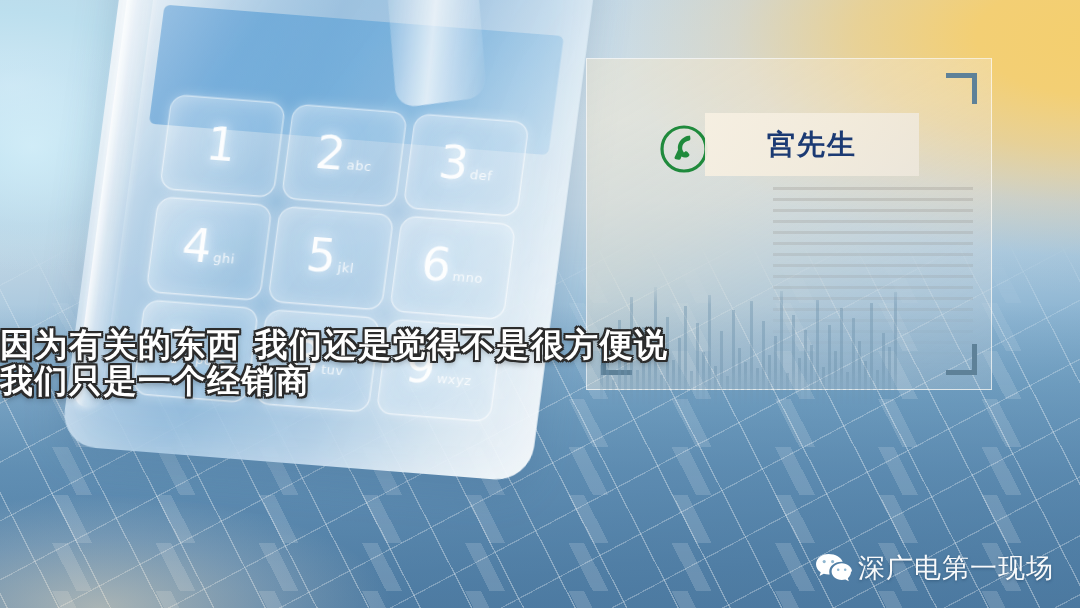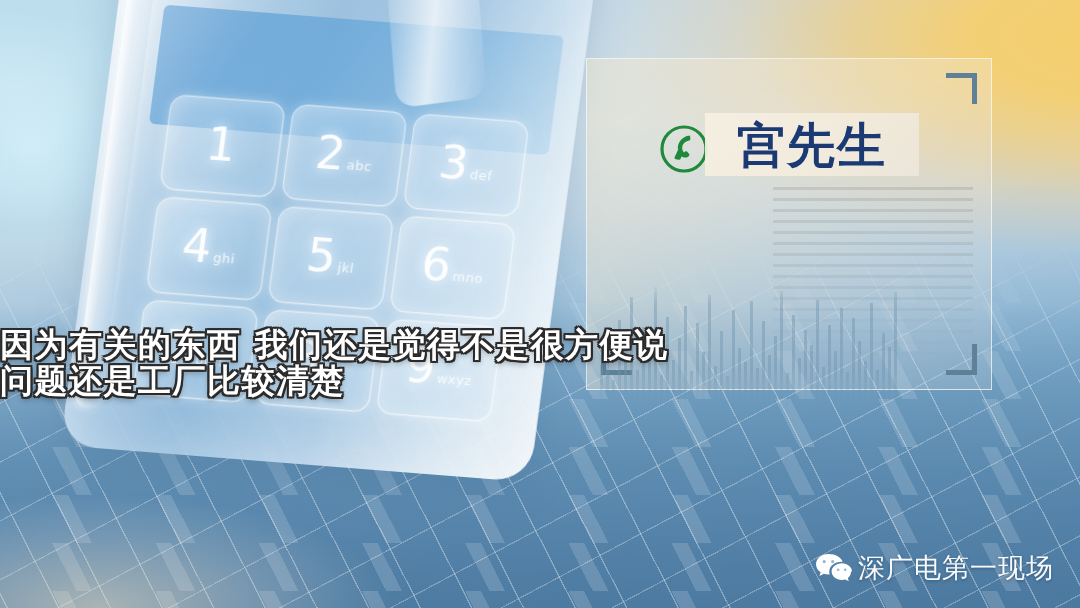--- a/index.html
+++ b/index.html
@@ -208,21 +208,21 @@
 
   
   .name-banner {
     position: absolute;
     left: 705px; top: 113px;
     width: 214px; height: 63px;
     background: linear-gradient(120deg, rgba(247,240,226,0.93) 0%, rgba(243,236,222,0.90) 60%, rgba(238,232,221,0.86) 100%);
     display: flex; align-items: center; justify-content: center;
   }
   .name-text {
-    font-size: 48px;
+    font-size: 28px;
     font-weight: 700;
     color: #1b3a73;
     letter-spacing: 2px;
     line-height: 1;
     font-family: "DejaVu Sans", sans-serif;
   }
   .role-banner {
     position: absolute;
     left: 705px; top: 209px;
     width: 214px; height: 58px;
@@ -440,21 +440,21 @@
       <path d="M33.5 13.5c-5 0-9.5 3.2-11.6 7.6-1.1 2.3-1.3 4.6-.8 6.6l-3.4 7.2c-.5 1 .1 2.2 1.2 2.4l2.6.5c.9.2 1.8-.3 2.1-1.1l.9-2.2c1.8 1.1 4.1 1.3 6.3.4 1.6-.7 2-1.9 1.3-2.8l-1.6-2c-.6-.8-1.8-1-2.6-.4l-1 .7c-1.4-1.5-2-3.6-1.6-5.6.6-3.1 3.2-5.6 6.4-6 1-.1 1.8-1 1.7-2l-.2-2.2c-.1-.8-.8-1.4-1.7-1.1z" fill="#1f8a3c"></path>
     </svg>
   </div>
 
   <div class="name-banner">
     <span class="name-text">宫先生</span>
   </div>
 
   <div class="subtitles">
     <div class="sub-line">因为有关的东西 我们还是觉得不是很方便说</div>
-    <div class="sub-line">问题还是工厂比较清楚</div>
+    <div class="sub-line">我们只是一个经销商</div>
   </div>
 
   <div class="watermark">
     <span class="wm-icon">
       <svg viewBox="0 0 40 32" width="40" height="32" aria-hidden="true">
         <path d="M14.5 2C7.6 2 2 6.6 2 12.3c0 3.2 1.8 6.1 4.7 8l-1.2 3.7 4.3-2.2c1.5.4 3.1.7 4.7.7.4 0 .8 0 1.2-.05-.3-.9-.45-1.8-.45-2.75 0-5.5 5.4-9.9 12.1-9.9.45 0 .9.02 1.33.06C27.3 5.5 21.5 2 14.5 2z" fill="#ffffff"></path>
         <circle cx="10.2" cy="9.6" r="1.55" fill="#8fb6cf"></circle>
         <circle cx="18.6" cy="9.6" r="1.55" fill="#8fb6cf"></circle>
         <path d="M38 19.6c0-4.6-4.6-8.3-10.2-8.3S17.6 15 17.6 19.6c0 4.6 4.6 8.3 10.2 8.3 1.25 0 2.45-.2 3.55-.5l3.45 1.8-.95-3c1.95-1.5 3.15-3.7 3.15-6.6z" fill="#ffffff"></path>
         <circle cx="24.2" cy="17.8" r="1.25" fill="#8fb6cf"></circle>

